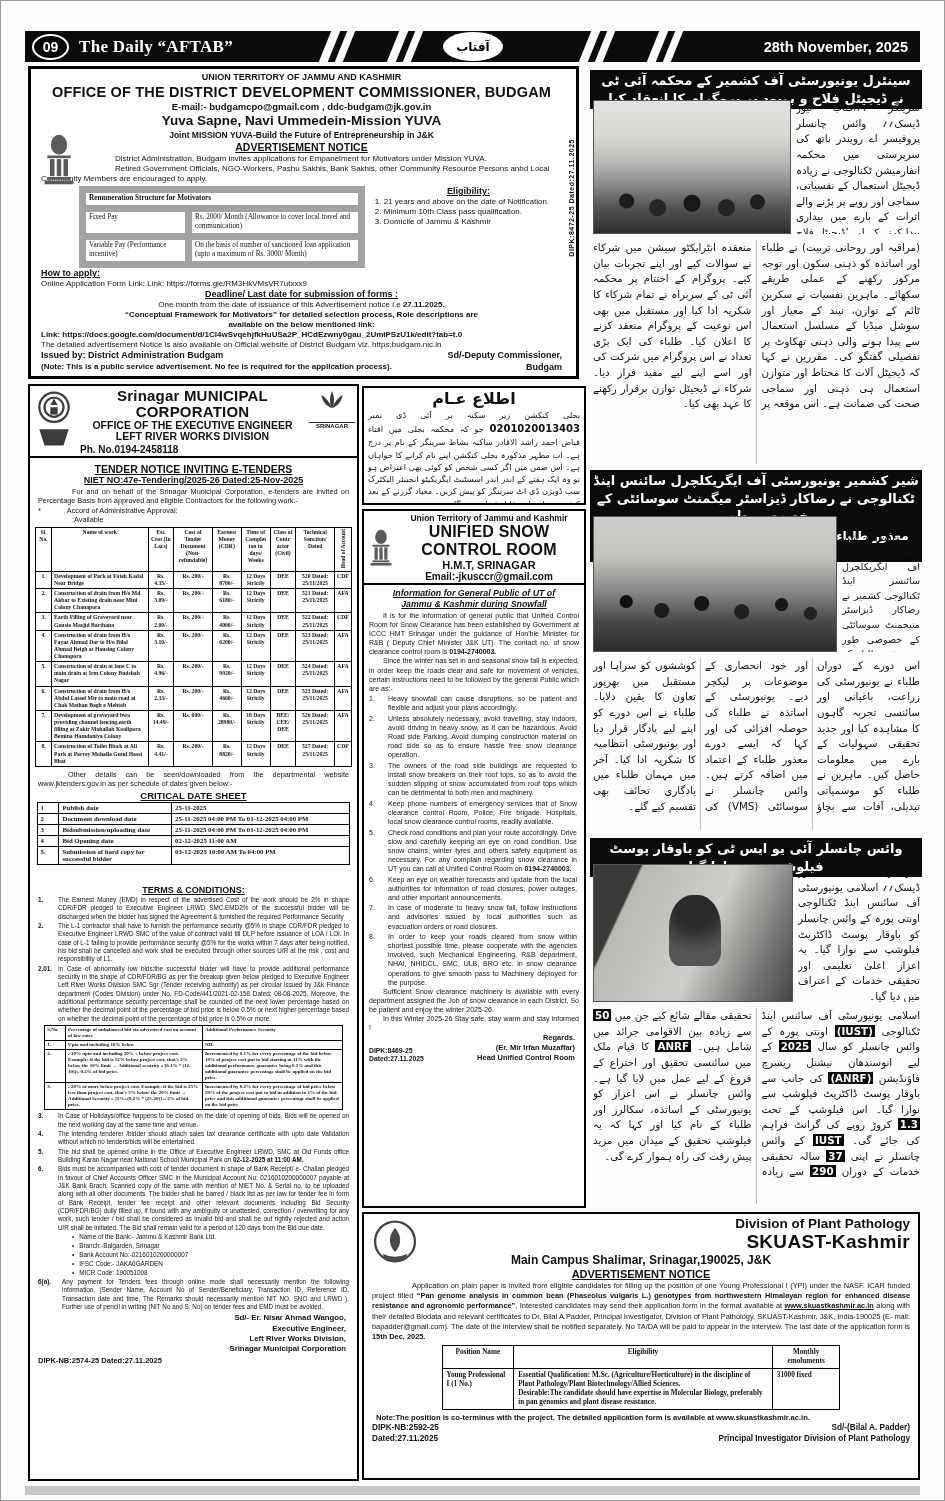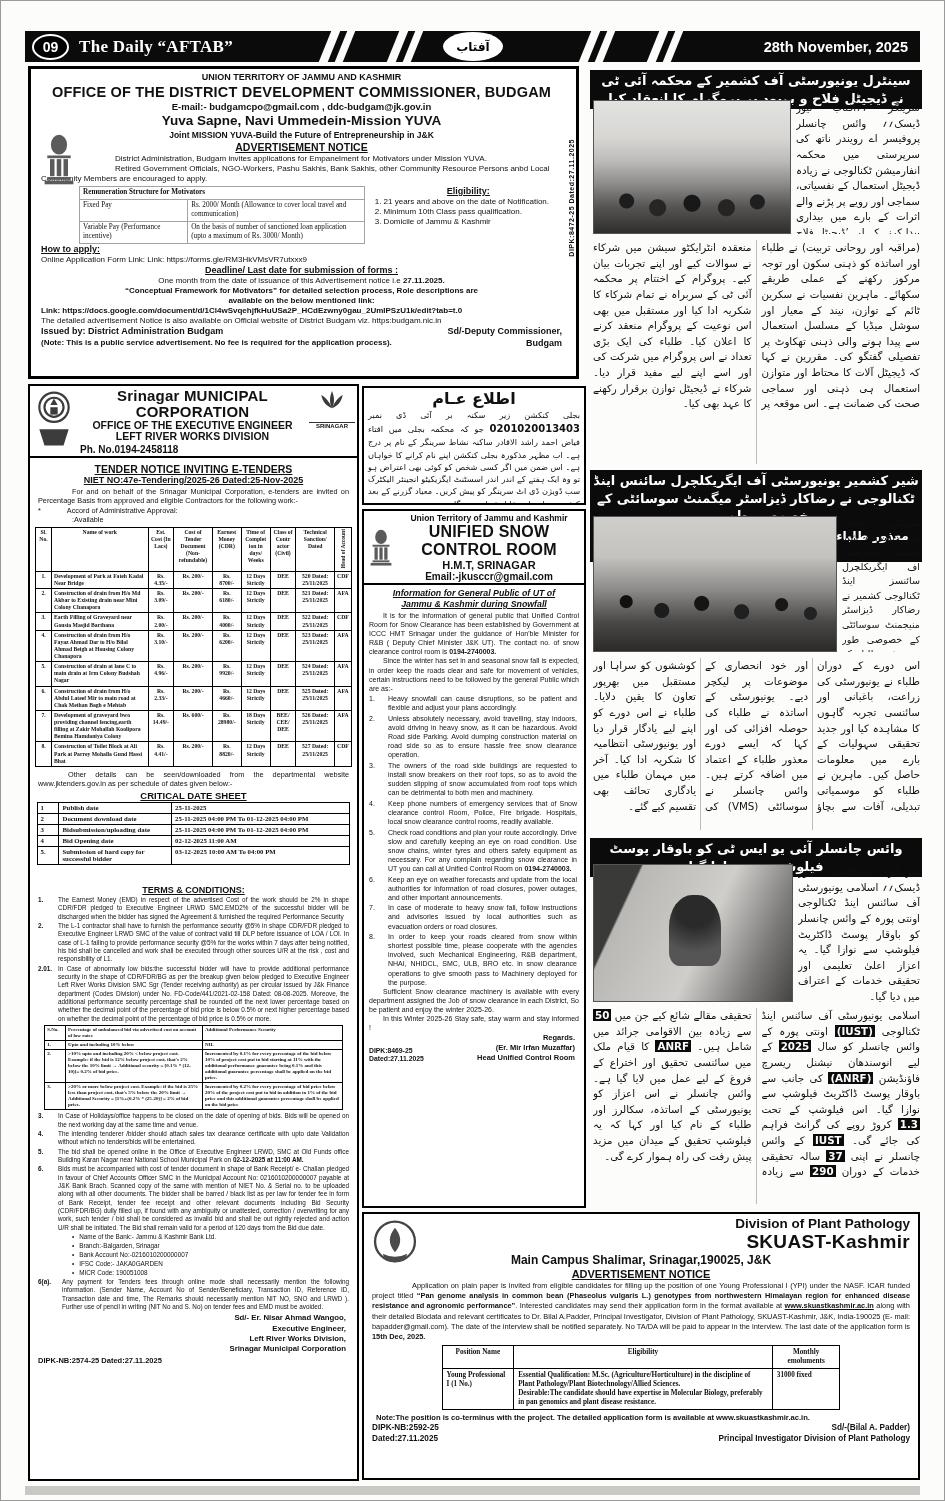--- a/index.html
+++ b/index.html
@@ -28,21 +28,21 @@
   .budgam .in{padding:3px 14px 2px 10px;font-size:8px;line-height:1.25;}
   .bn-l1{font-size:9px;font-weight:bold;}
   .bn-l2{font-size:14.5px;font-weight:bold;letter-spacing:.2px;}
   .bn-l3{font-size:9.5px;font-weight:bold;}
   .bn-l4{font-size:13.5px;font-weight:bold;}
   .bn-l5{font-size:8.5px;font-weight:bold;}
   .bn-l6{font-size:10.5px;font-weight:bold;text-decoration:underline;}
   .emblem{position:absolute;left:10px;top:62px;}
   .bn-cols{display:flex;gap:10px;margin-top:2px;}
   .rem-table{border-collapse:collapse;width:305px;font-size:7.2px;font-family:"Liberation Serif",serif;}
-  .rem-table td,.rem-table th{border:1px solid #a3a3a3;padding:1.5px 3px;vertical-align:top;text-align:left;}
+  .rem-table td,.rem-table th{border:7px solid #a3a3a3;padding:1.5px 3px;vertical-align:top;text-align:left;}
   .elig{width:200px;font-size:8px;}
   .vert-dipk{position:absolute;right:1px;top:70px;writing-mode:vertical-rl;transform:rotate(180deg);
              font-size:7px;font-weight:bold;letter-spacing:.5px;}
 
   
   .smc{left:28px;top:384px;width:331px;height:1097px;border-width:2px;}
   .smc .in{padding:2px 5px;}
   .smc-head{display:flex;align-items:flex-start;gap:4px;border-bottom:2px solid #000;padding:2px 2px 1px 2px;}
   .smc-t1{font-size:15px;font-weight:bold;letter-spacing:.2px;line-height:1.05;}
   .smc-t2{font-size:10.5px;font-weight:bold;line-height:1.1;}

